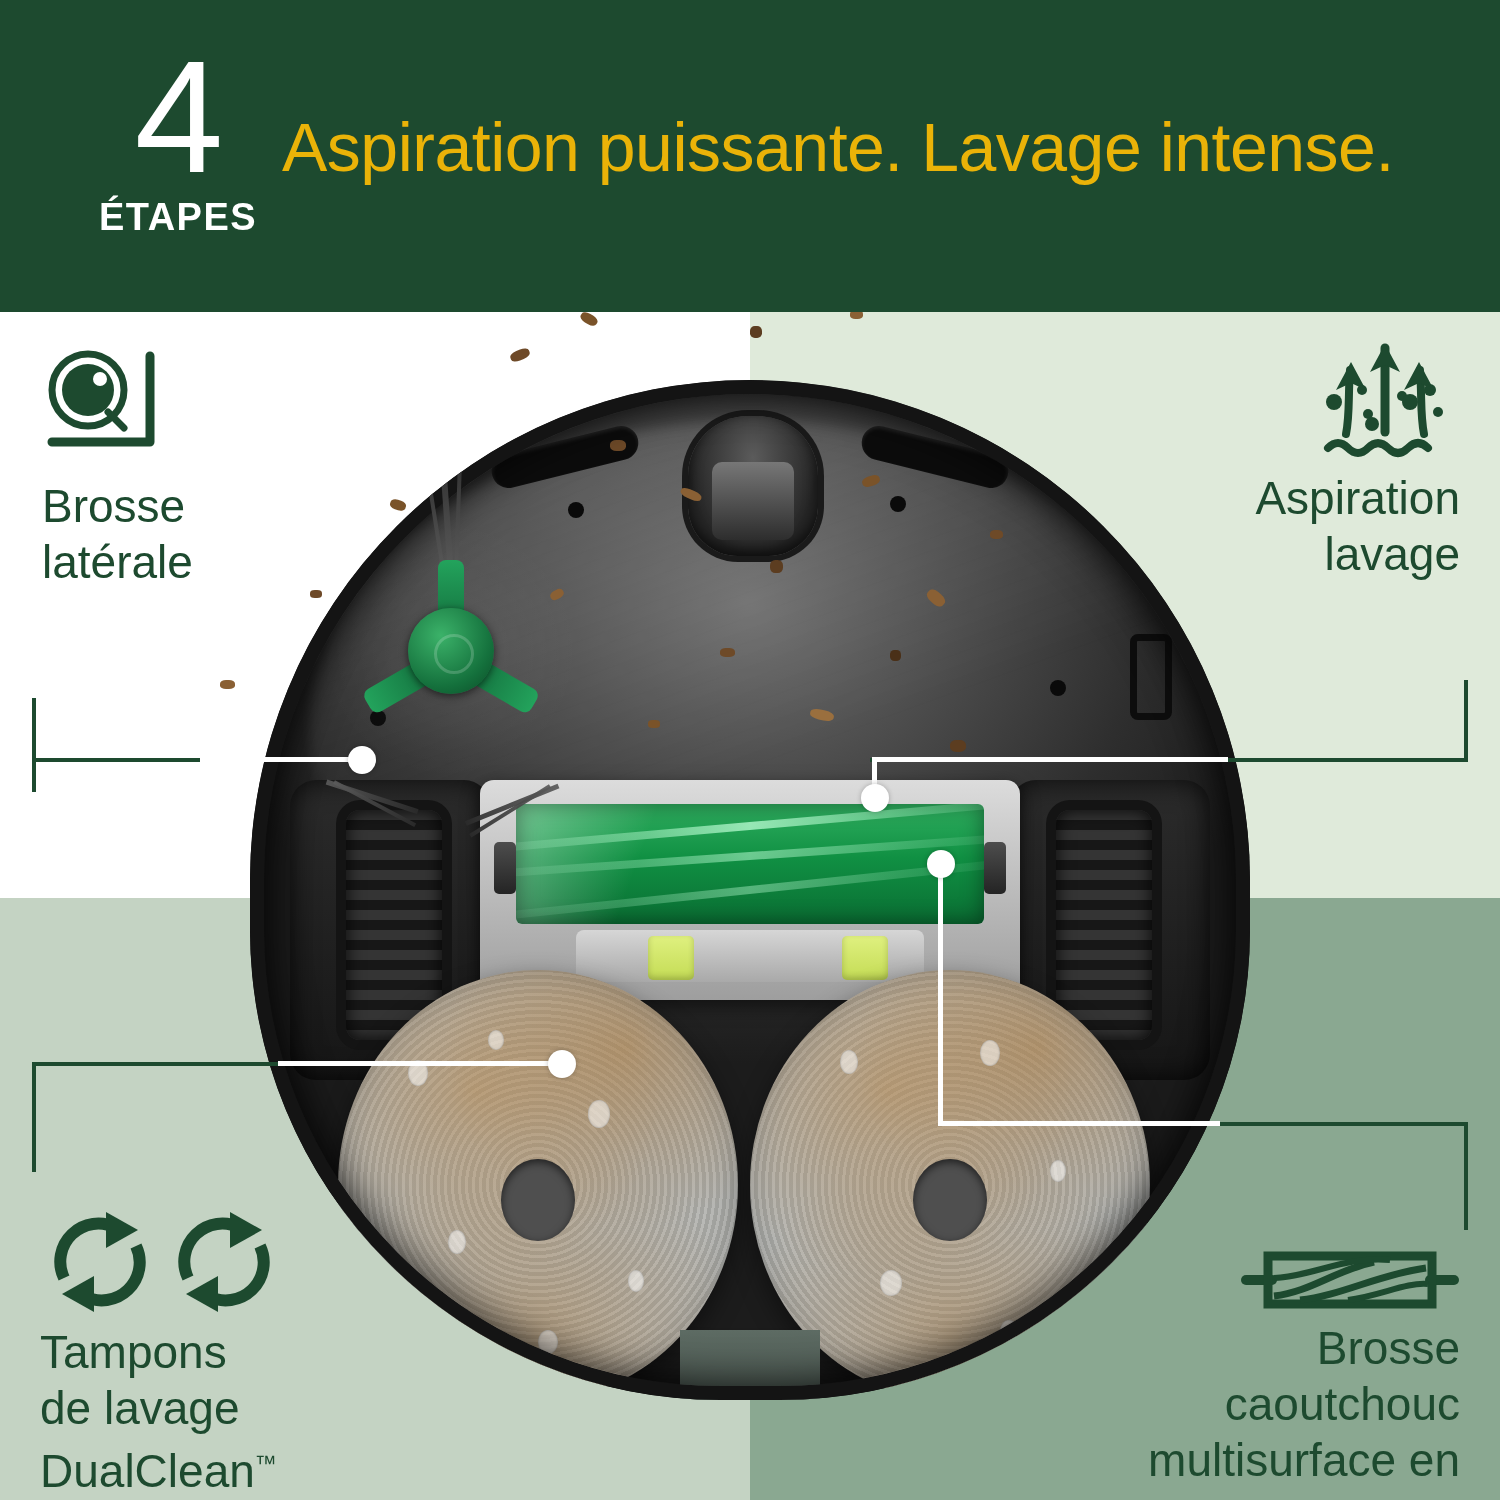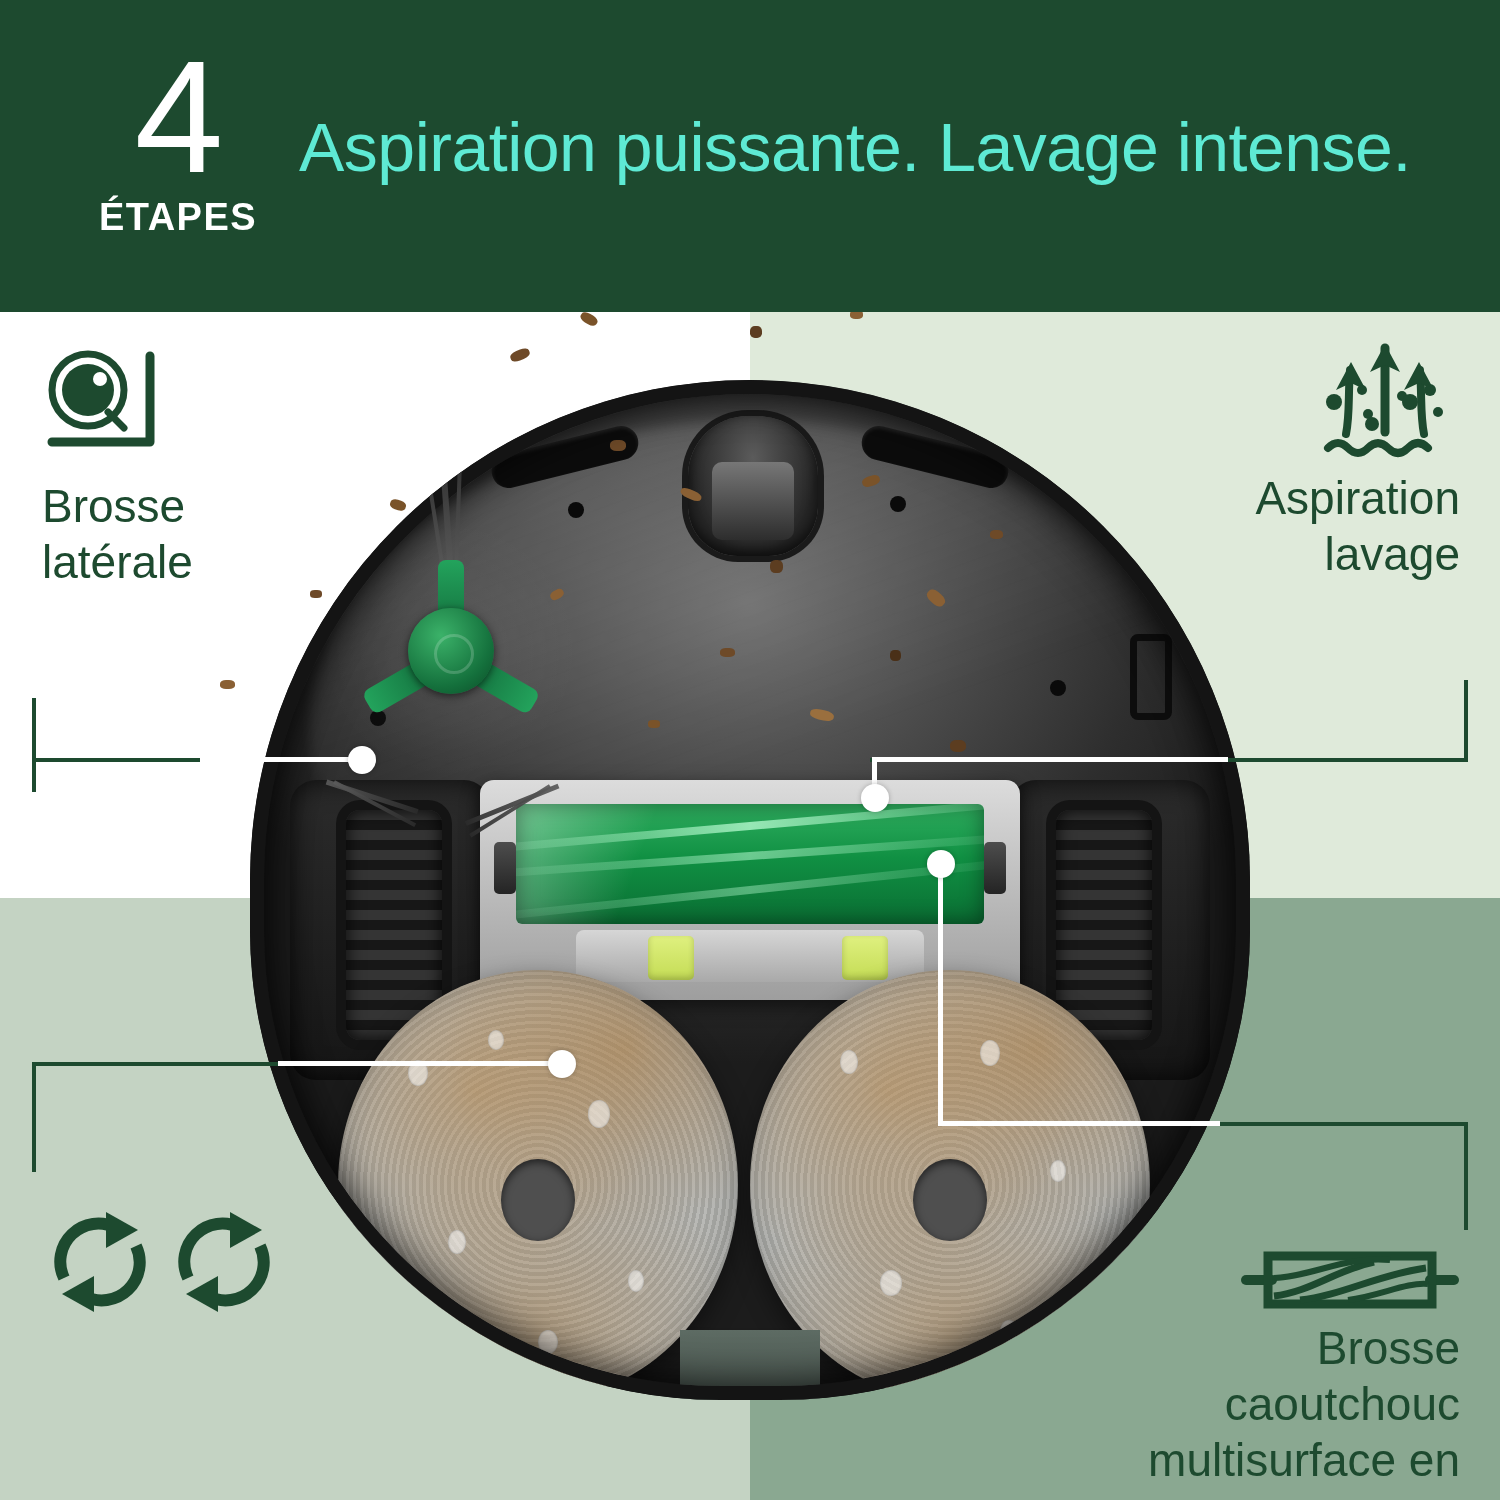--- a/index.html
+++ b/index.html
@@ -21,23 +21,22 @@
   .step-num {
     color:#ffffff; font-size:160px; line-height:150px; font-weight:500;
     letter-spacing:-2px; display:block;
   }
   .step-label {
     color:#ffffff; font-size:38px; font-weight:700; letter-spacing:1.5px;
     display:block; margin-top:4px;
   }
   .headline {
     position:absolute; left:282px; top:108px;
-    color:#5eead4; font-size:68px; font-weight:500; letter-spacing:-0.5px;
+    color:#eab308; font-size:68px; font-weight:500; letter-spacing:-0.5px;
     white-space:nowrap;
-    margin-left:17px;
   }
 
   
   .quad { position:absolute; }
   .quad-tl { left:0;    top:312px; width:750px; height:586px; background:#ffffff; }
   .quad-tr { left:750px;top:312px; width:750px; height:586px; background:#dfeada; }
   .quad-bl { left:0;    top:898px; width:750px; height:602px; background:#c4d3c3; }
   .quad-br { left:750px;top:898px; width:750px; height:602px; background:#8aa891; }
 
   
@@ -411,20 +410,25 @@
           <path d="M54 108 L22 90 L54 72 Z" fill="#1d4a2f"></path>
         </g>
         <g transform="translate(124,0)">
           <path d="M24 74 A38 38 0 0 1 76 24" fill="none" stroke="#1d4a2f" stroke-width="12" stroke-linecap="butt"></path>
           <path d="M96 42 A38 38 0 0 1 44 92" fill="none" stroke="#1d4a2f" stroke-width="12" stroke-linecap="butt"></path>
           <path d="M66 8 L98 26 L66 44 Z" fill="#1d4a2f"></path>
           <path d="M54 108 L22 90 L54 72 Z" fill="#1d4a2f"></path>
         </g>
       </svg>
     </span>
+    <div class="label">
+      <div>Tampons</div>
+      <div>de lavage</div>
+      <div><span>DualClean</span><span class="tm">™</span></div>
+    </div>
   </div>
 
   <div class="feature f-br">
     <span class="icon">
       <svg width="220" height="80" viewBox="0 0 220 80" aria-hidden="true" style="display:block;margin-left:auto;">
         <line x1="6" y1="40" x2="32" y2="40" stroke="#1d4a2f" stroke-width="10" stroke-linecap="round"></line>
         <line x1="190" y1="40" x2="214" y2="40" stroke="#1d4a2f" stroke-width="10" stroke-linecap="round"></line>
         <rect x="28" y="16" width="164" height="48" fill="none" stroke="#1d4a2f" stroke-width="9"></rect>
         <path d="M34 56 C70 52 96 30 134 22" fill="none" stroke="#1d4a2f" stroke-width="7"></path>
         <path d="M34 38 C74 36 104 16 150 20" fill="none" stroke="#1d4a2f" stroke-width="6"></path>

